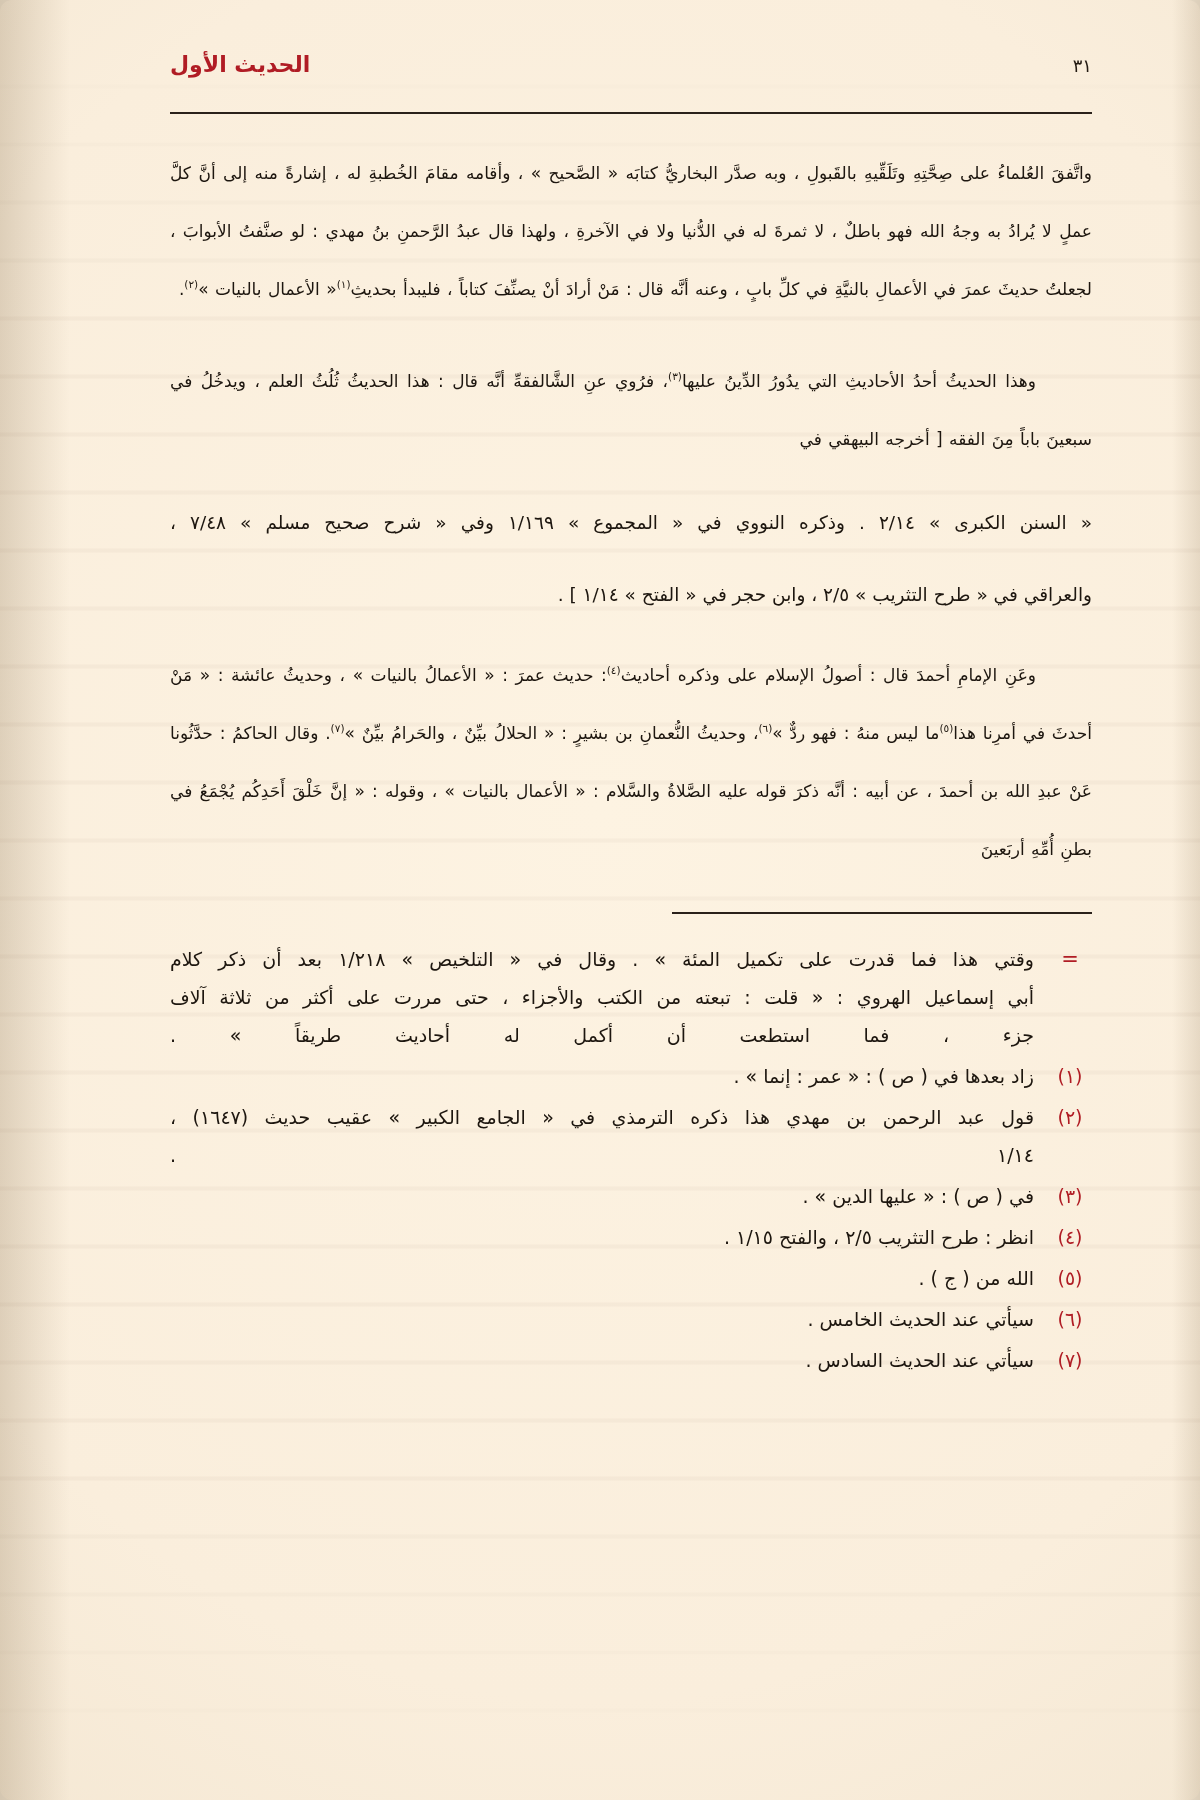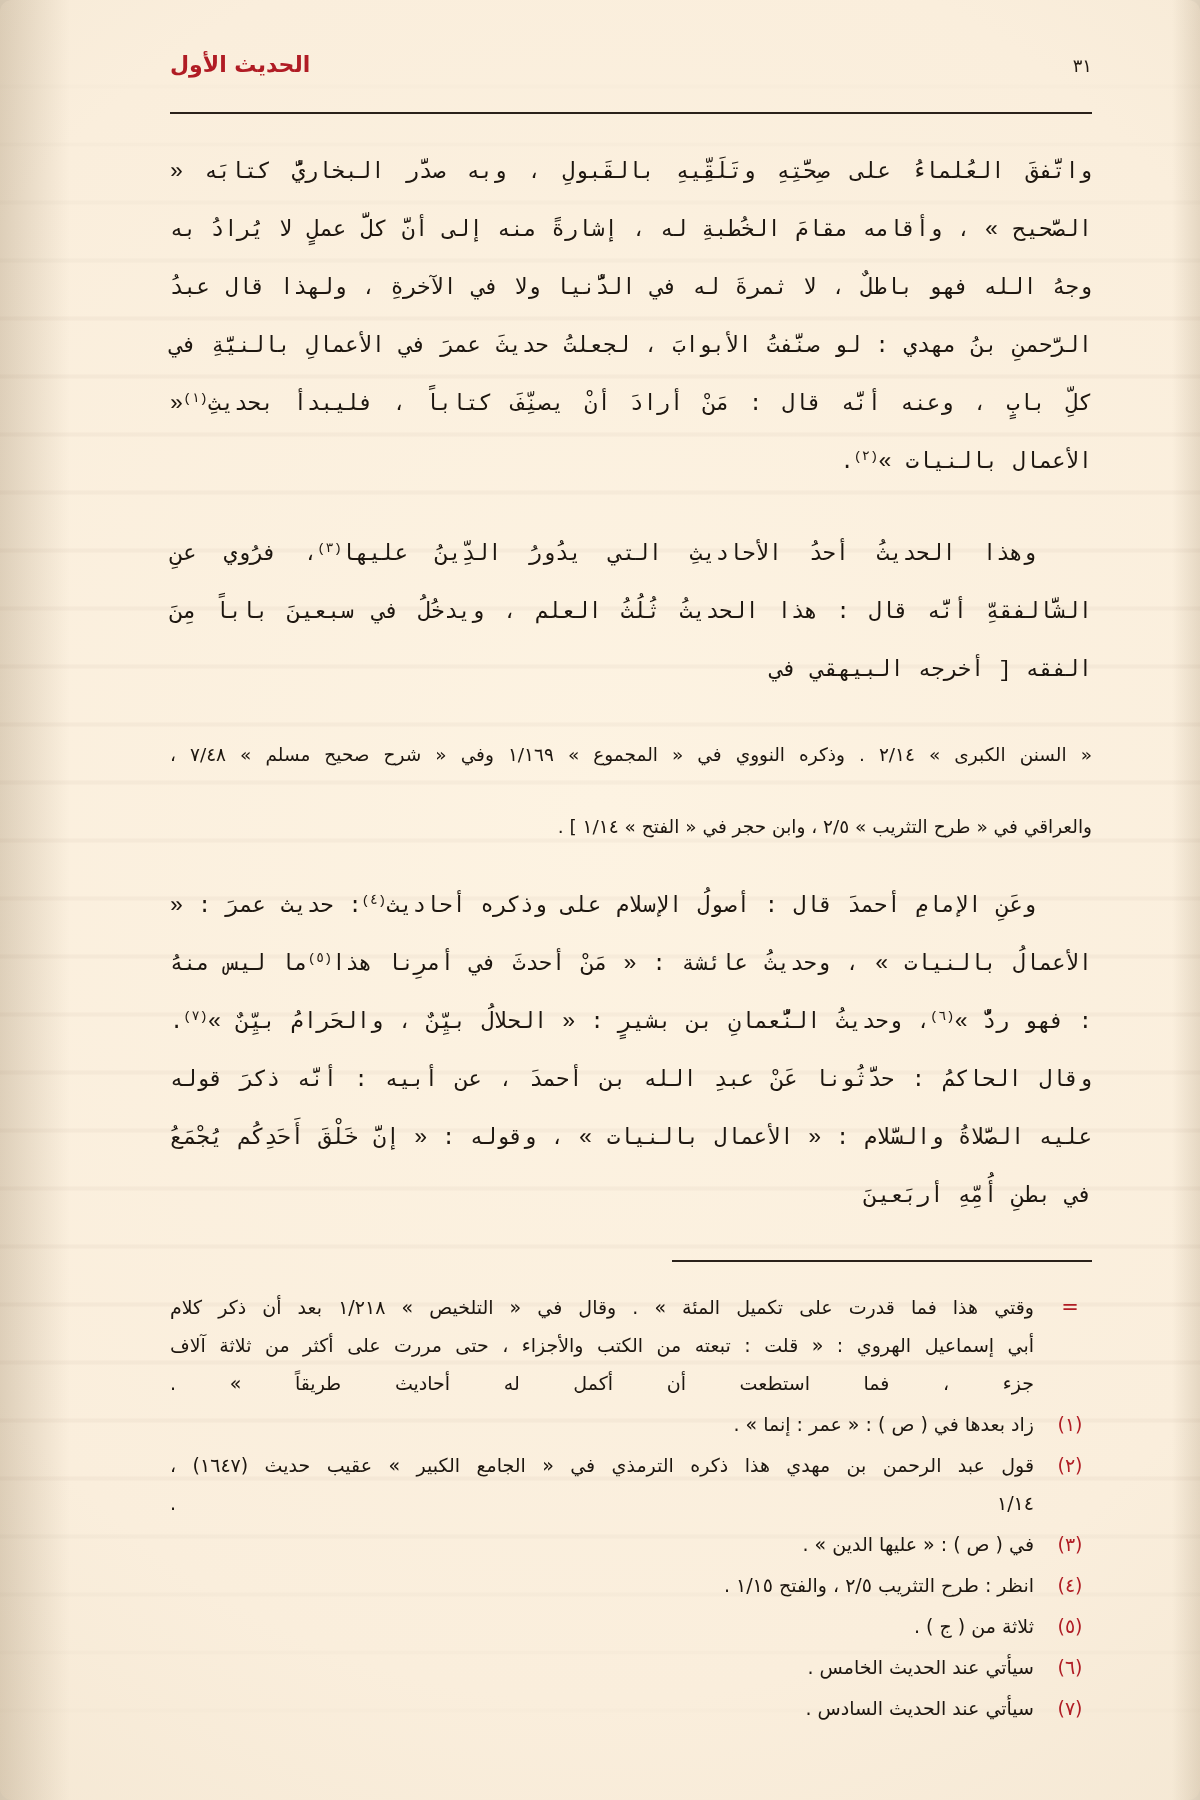--- a/index.html
+++ b/index.html
@@ -88,27 +88,26 @@
   }
   .rule-head {
     height: 0;
     border-top: 2.2px solid #2a211a;
     margin: 14px 0 30px 0;
   }
 
   
   .body-par {
     color: #1d160f;
-    font-size: 22px;
+    font-size: 17px;
     line-height: 58px;
     text-align: justify;
     text-align-last: justify;
     margin: 0 0 34px 0;
     word-spacing: 1px;
-    font-family: Liberation Mono, monospace;
   }
   .body-par.last-natural {
     text-align-last: right;
   }
   .par-indent { display: inline-block; width: 56px; }
 
   .small-cite {
     color: #1d160f;
     font-size: 18.5px;
     line-height: 42px;
@@ -236,21 +235,21 @@
         <div class="fn-text">في ( ص ) : « عليها الدين » .</div>
       </div>
 
       <div class="fn-row">
         <div class="fn-marker">(٤)</div>
         <div class="fn-text">انظر : طرح التثريب ٢/٥ ، والفتح ١/١٥ .</div>
       </div>
 
       <div class="fn-row">
         <div class="fn-marker">(٥)</div>
-        <div class="fn-text">ثلاثة من ( ج ) .</div>
+        <div class="fn-text">الله من ( ج ) .</div>
       </div>
 
       <div class="fn-row">
         <div class="fn-marker">(٦)</div>
         <div class="fn-text">سيأتي عند الحديث الخامس .</div>
       </div>
 
       <div class="fn-row">
         <div class="fn-marker">(٧)</div>
         <div class="fn-text">سيأتي عند الحديث السادس .</div>

